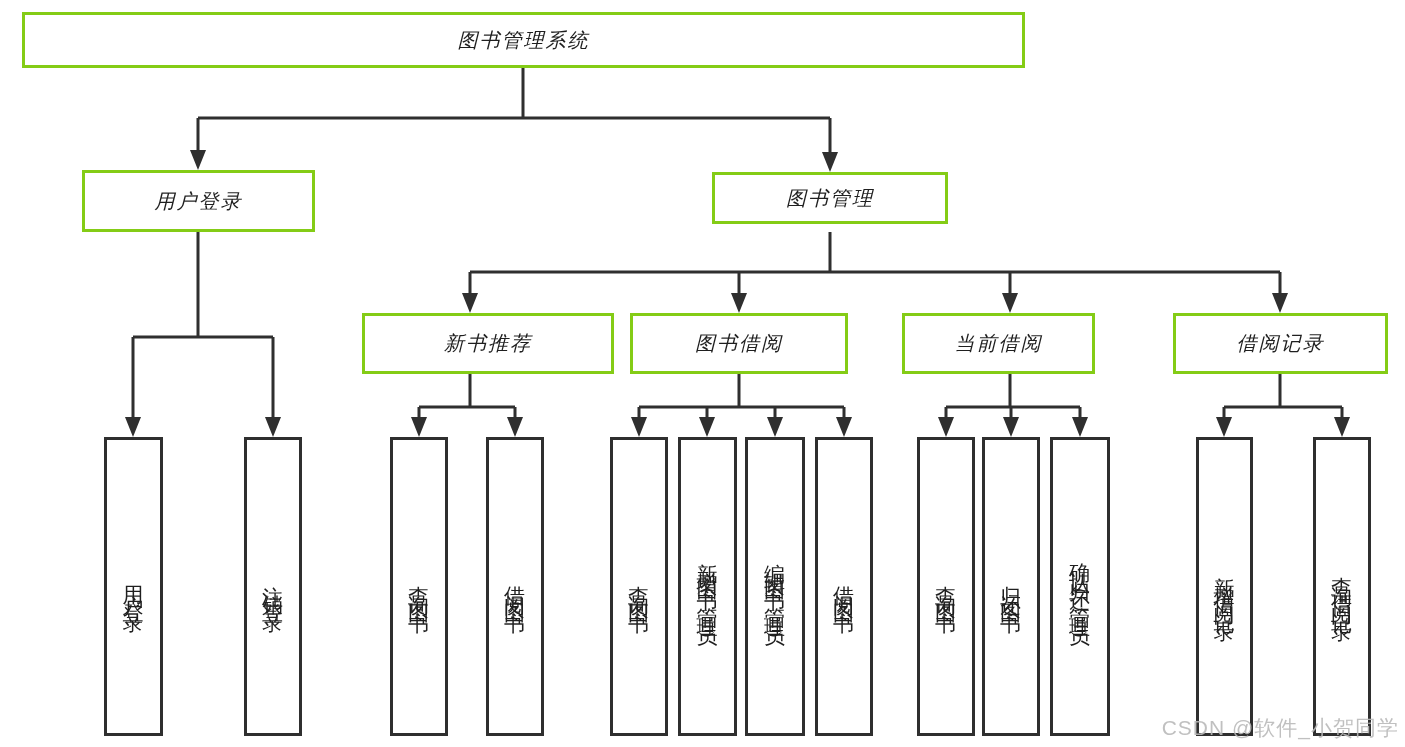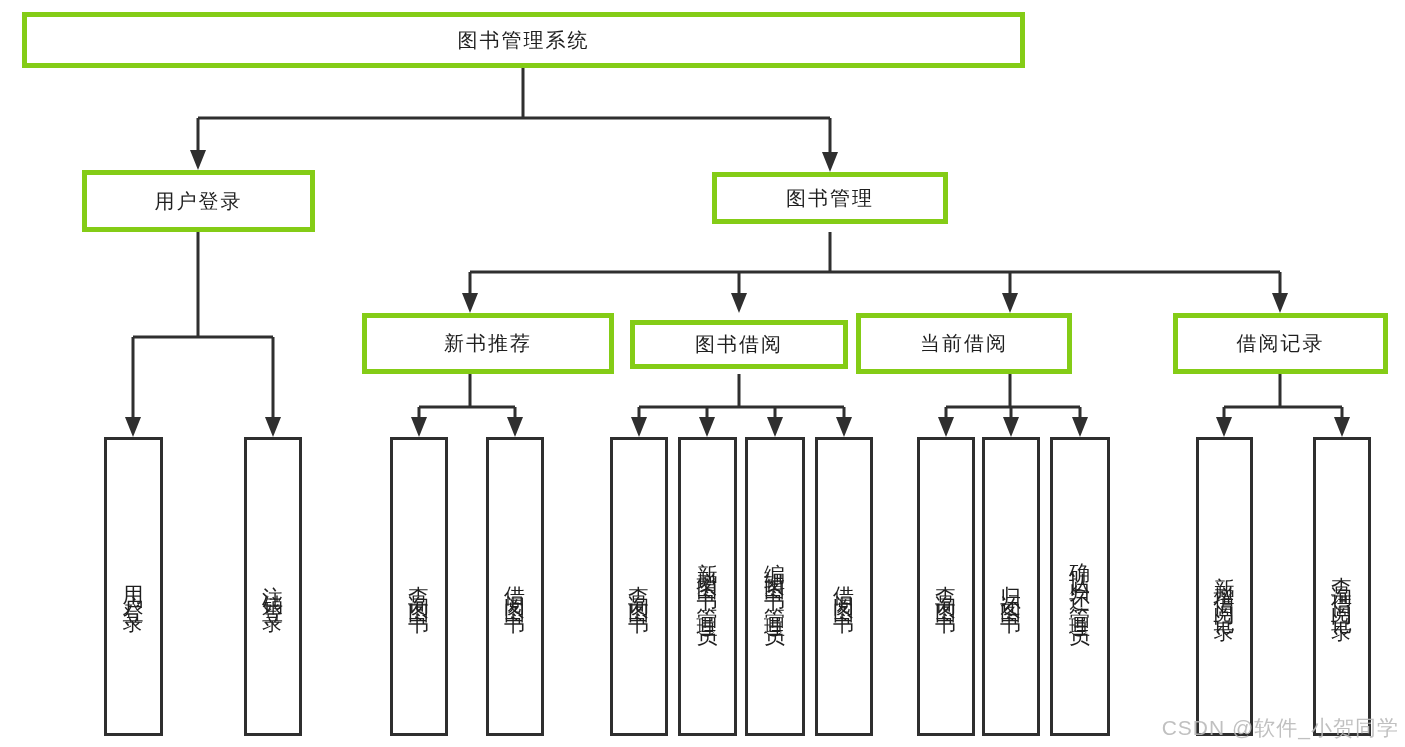--- a/index.html
+++ b/index.html
@@ -8,25 +8,26 @@
     width:1405px;height:747px;
     background:#ffffff;
     font-family:"Liberation Sans",sans-serif;
     color:#1f1f1f;
     overflow:hidden;
   }
   #connectors{position:absolute;left:0;top:0;z-index:1;}
   .hnode{
     position:absolute;
     box-sizing:border-box;
-    border:5px solid #84cc16;
+    border:3px solid #84cc16;
     background:#ffffff;
     display:flex;align-items:center;justify-content:center;
     font-size:20px;letter-spacing:2px;
     z-index:2;
+    font-style:italic;
   }
   .vnode{
     position:absolute;
     top:437px;height:299px;
     box-sizing:border-box;
     border:3px solid #2f2f2f;
     background:#ffffff;
     display:flex;align-items:center;justify-content:center;
     z-index:2;
   }
@@ -92,22 +93,22 @@
       <polygon points="1334,417 1350,417 1342,437"></polygon>
     </g>
   </svg>
 
   <div class="hnode" style="left:22px;top:12px;width:1003px;height:56px">图书管理系统</div>
 
   <div class="hnode" style="left:82px;top:170px;width:233px;height:62px">用户登录</div>
   <div class="hnode" style="left:712px;top:172px;width:236px;height:52px">图书管理</div>
 
   <div class="hnode" style="left:362px;top:313px;width:252px;height:61px">新书推荐</div>
-  <div class="hnode" style="left:630px;top:320px;width:218px;height:49px">图书借阅</div>
-  <div class="hnode" style="left:856px;top:313px;width:216px;height:61px">当前借阅</div>
+  <div class="hnode" style="left:630px;top:313px;width:218px;height:61px">图书借阅</div>
+  <div class="hnode" style="left:902px;top:313px;width:193px;height:61px">当前借阅</div>
   <div class="hnode" style="left:1173px;top:313px;width:215px;height:61px">借阅记录</div>
 
   <div class="vnode" style="left:104px;width:59px">
     <span class="vtext">用户登录</span>
   </div>
   <div class="vnode" style="left:244px;width:58px">
     <span class="vtext">注销登录</span>
   </div>
 
   <div class="vnode" style="left:390px;width:58px">

